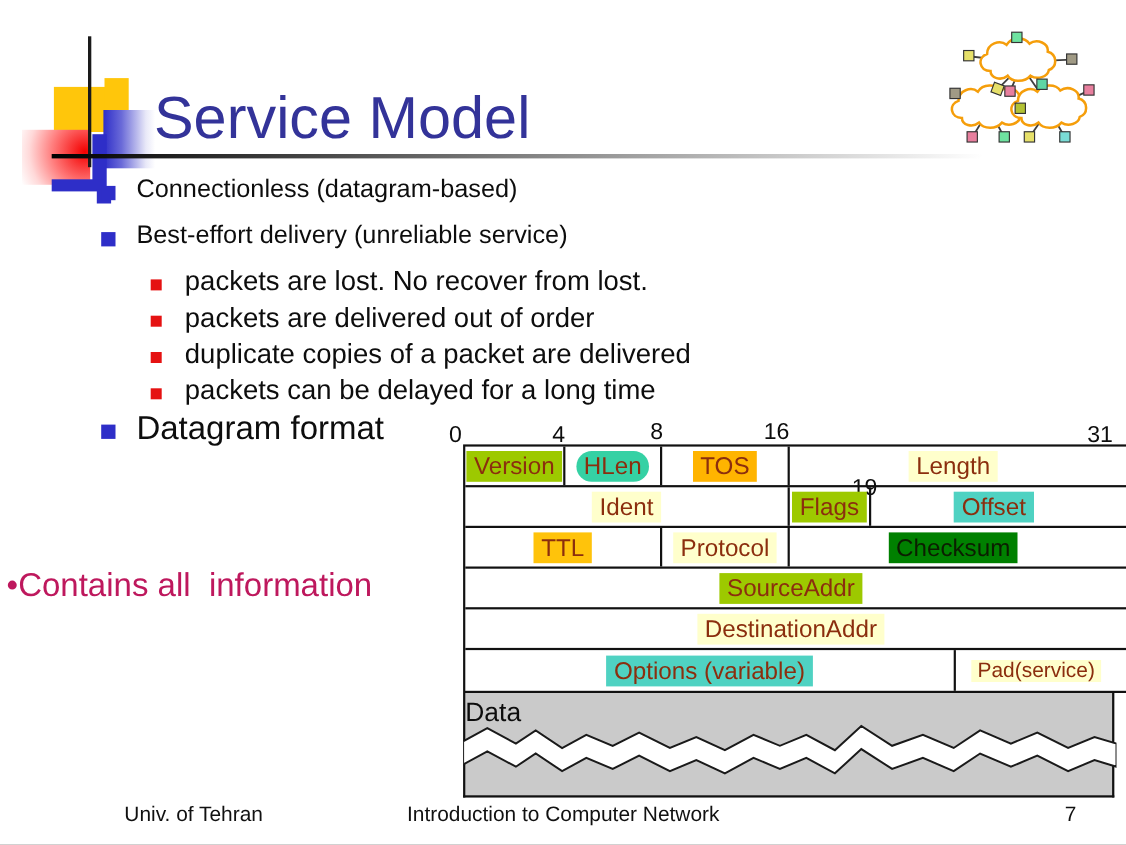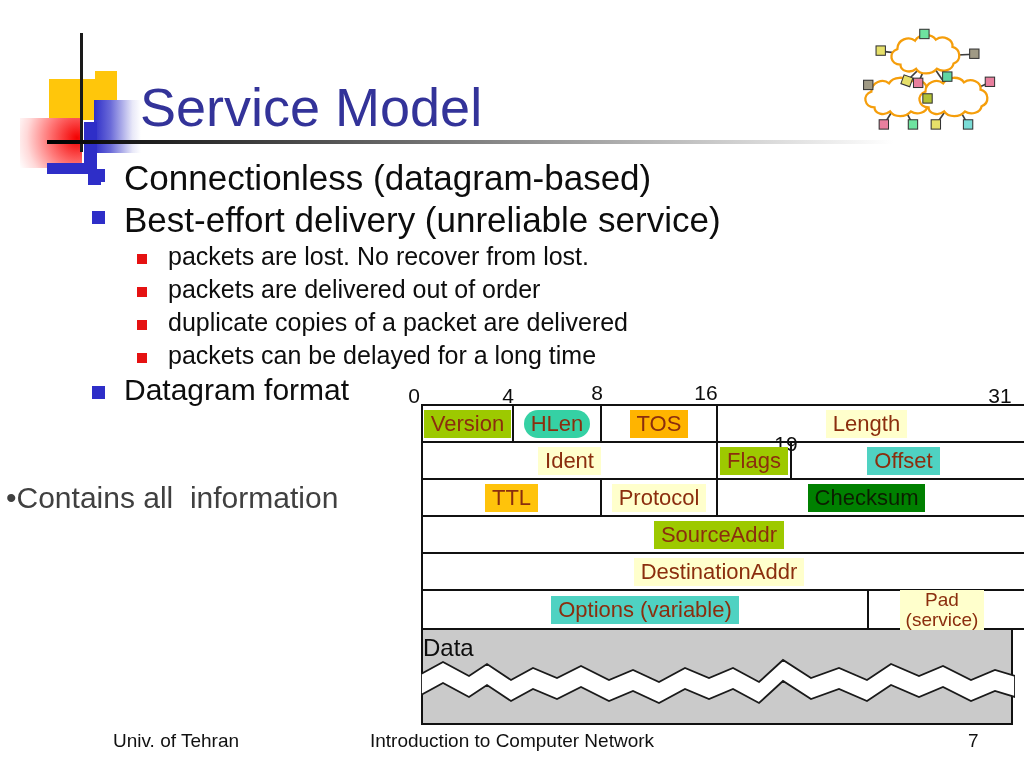--- a/index.html
+++ b/index.html
@@ -20,43 +20,43 @@
   .dec-vline{left:80px;top:33px;width:3px;height:119px;background:#1a1a1a;}
   .dec-hline{left:47px;top:140px;width:920px;height:4px;
     background:linear-gradient(to right,#000 0%,#444 25%,#999 55%,rgba(255,255,255,0) 92%);}
 
   
   .title{position:absolute;left:140px;top:76px;font-size:54px;color:#333399;letter-spacing:0px;}
 
   
   .bsq1{position:absolute;width:13px;height:13px;background:#2E2EC8;}
   .bsq2{position:absolute;width:10px;height:10px;background:#E51212;}
-  .l1{position:absolute;left:124px;font-size:35px;color:#0d0d0d;white-space:pre;}
+  .l1{position:absolute;left:124px;font-size:23px;color:#0d0d0d;white-space:pre;}
   .l2{position:absolute;left:168px;font-size:25px;color:#0d0d0d;white-space:pre;}
 
   
-  .note{position:absolute;left:6px;top:478px;font-size:30px;color:#404040;line-height:40px;}
+  .note{position:absolute;left:6px;top:513px;font-size:30px;color:#be185d;line-height:40px;}
   .note .ln{white-space:pre;}
   .note .ln2{margin-left:14px;}
 
   
   .bitlabel{position:absolute;top:384px;font-size:21px;color:#0d0d0d;transform:translateX(-50%);}
   .dg-table{position:absolute;left:421px;top:404px;width:644px;height:226px;
     box-sizing:border-box;border:2px solid #111;}
   .dg-row{display:flex;width:100%;height:37px;box-sizing:border-box;border-bottom:2px solid #111;}
   .dg-row.last{border-bottom:none;}
   .cell{box-sizing:border-box;border-right:2px solid #111;display:flex;
         align-items:center;justify-content:center;}
   .cell.end{border-right:none;}
   .c91{width:91px}.c88{width:88px}.c116{width:116px}.c297{width:297px}
   .c295{width:295px}.c74{width:74px}.c223{width:223px}.c179{width:179px}
   .c592{width:592px}.c446{width:446px}.c146{width:146px}
   .fl{display:inline-block;padding:1px 7px;font-size:22px;color:#8B2E0E;white-space:nowrap;}
   .fl-dark{color:#0b1e00;}
-  .fl-pad{display:inline-flex;flex-direction:column;align-items:center;
+  .fl-pad{display:inline-flex;flex-direction:row;align-items:center;
           font-size:19px;line-height:20px;padding:0 6px;}
 
   .dg-data{position:absolute;left:421px;top:630px;width:592px;height:95px;
     box-sizing:border-box;background:#CACACA;border:2px solid #111;border-top:none;}
   .data-label{position:absolute;left:0;right:0;top:4px;text-align:left;
     font-size:24px;color:#0d0d0d;}
   .zigzag{position:absolute;left:-2px;top:0;}
 
   
   .cloud-icon{position:absolute;left:862px;top:22px;}

